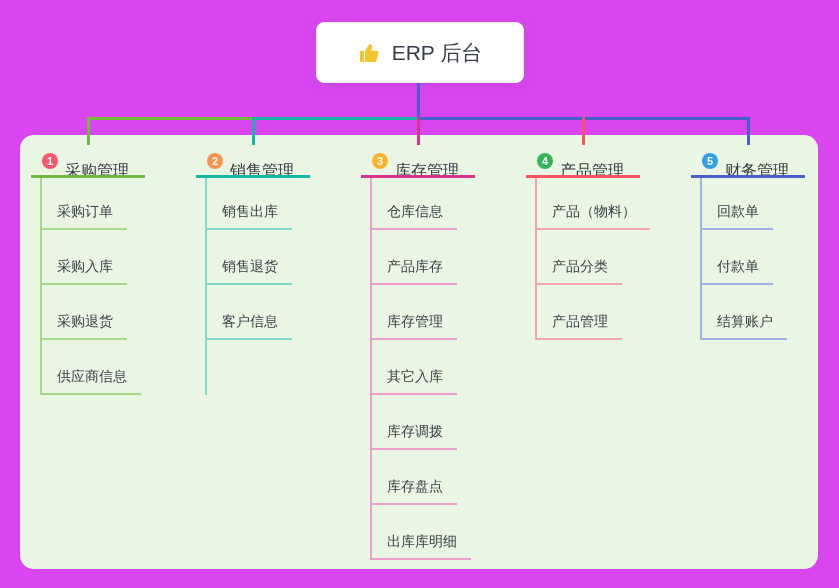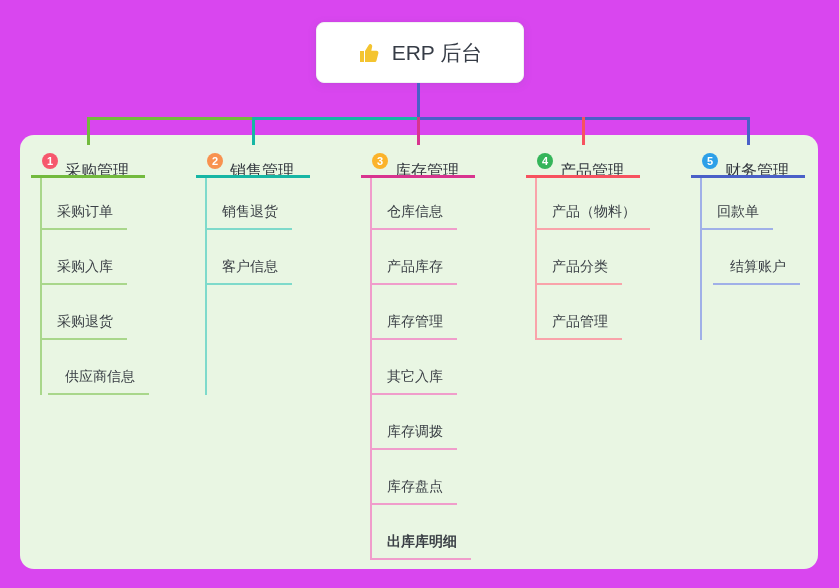--- a/index.html
+++ b/index.html
@@ -70,33 +70,36 @@
           <div class="child-row">
             <span style="border-bottom-color: rgb(169, 215, 139);">采购订单</span>
           </div>
           <div class="child-row">
             <span style="border-bottom-color: rgb(169, 215, 139);">采购入库</span>
           </div>
           <div class="child-row">
             <span style="border-bottom-color: rgb(169, 215, 139);">采购退货</span>
           </div>
           <div class="child-row">
-            <span style="border-bottom-color: rgb(169, 215, 139); margin-left: 8px;">供应商信息</span>
+            <span style="border-bottom-color: rgb(169, 215, 139);">供应商信息</span>
           </div>
         </div>
   </div>
 
   <div class="branch" style="left: 196px;">
     <div class="branch-header">
       <span class="badge" style="background: rgb(248, 146, 79);">2</span>
       <span class="branch-label">销售管理</span>
     </div>
     <div class="branch-underline" style="background: rgb(22, 182, 164);"></div>
     <div class="child-vline" style="background: rgb(126, 218, 203); height: 217px;"></div>
     <div class="children">
+          <div class="child-row">
+            <span style="border-bottom-color: rgb(126, 218, 203);">销售出库</span>
+          </div>
           <div class="child-row">
             <span style="border-bottom-color: rgb(126, 218, 203);">销售退货</span>
           </div>
           <div class="child-row">
             <span style="border-bottom-color: rgb(126, 218, 203);">客户信息</span>
           </div>
         </div>
   </div>
 
   <div class="branch" style="left: 361px;">
@@ -119,21 +122,21 @@
           <div class="child-row">
             <span style="border-bottom-color: rgb(240, 157, 203);">其它入库</span>
           </div>
           <div class="child-row">
             <span style="border-bottom-color: rgb(240, 157, 203);">库存调拨</span>
           </div>
           <div class="child-row">
             <span style="border-bottom-color: rgb(240, 157, 203);">库存盘点</span>
           </div>
           <div class="child-row">
-            <span style="border-bottom-color: rgb(240, 157, 203); font-weight: bold;">出库库明细</span>
+            <span style="border-bottom-color: rgb(240, 157, 203);">出库库明细</span>
           </div>
         </div>
   </div>
 
   <div class="branch" style="left: 526px;">
     <div class="branch-header">
       <span class="badge" style="background: rgb(53, 181, 90);">4</span>
       <span class="branch-label">产品管理</span>
     </div>
     <div class="branch-underline" style="background: rgb(247, 82, 95);"></div>
@@ -156,18 +159,21 @@
       <span class="badge" style="background: rgb(45, 160, 232);">5</span>
       <span class="branch-label">财务管理</span>
     </div>
     <div class="branch-underline" style="background: rgb(74, 96, 200);"></div>
     <div class="child-vline" style="background: rgb(160, 176, 232); height: 162px;"></div>
     <div class="children">
           <div class="child-row">
             <span style="border-bottom-color: rgb(160, 176, 232);">回款单</span>
           </div>
           <div class="child-row">
-            <span style="border-bottom-color: rgb(160, 176, 232); margin-left: 13px;">结算账户</span>
+            <span style="border-bottom-color: rgb(160, 176, 232);">付款单</span>
+          </div>
+          <div class="child-row">
+            <span style="border-bottom-color: rgb(160, 176, 232);">结算账户</span>
           </div>
         </div>
   </div>
 </div>
 </div>
 
 </body></html>

